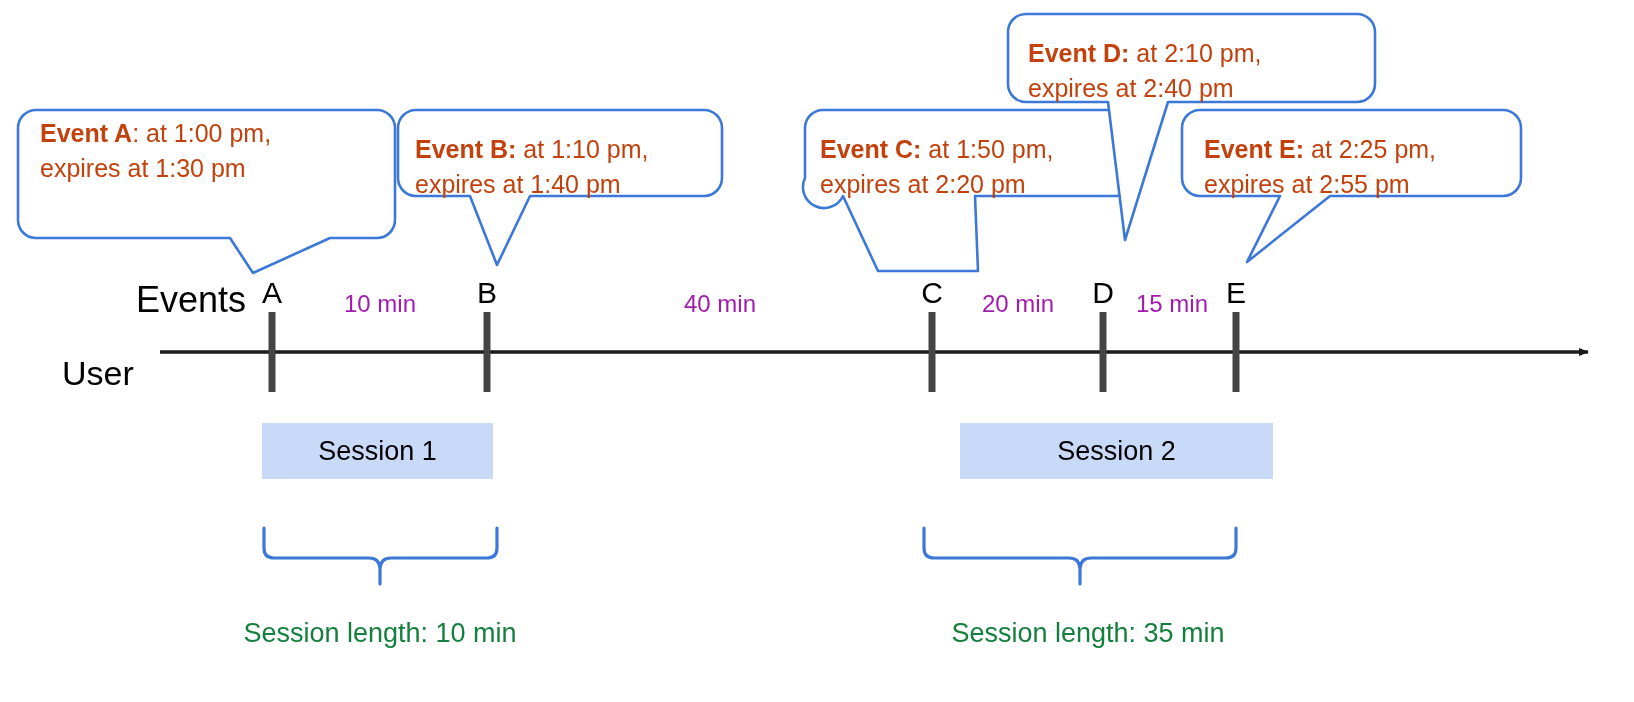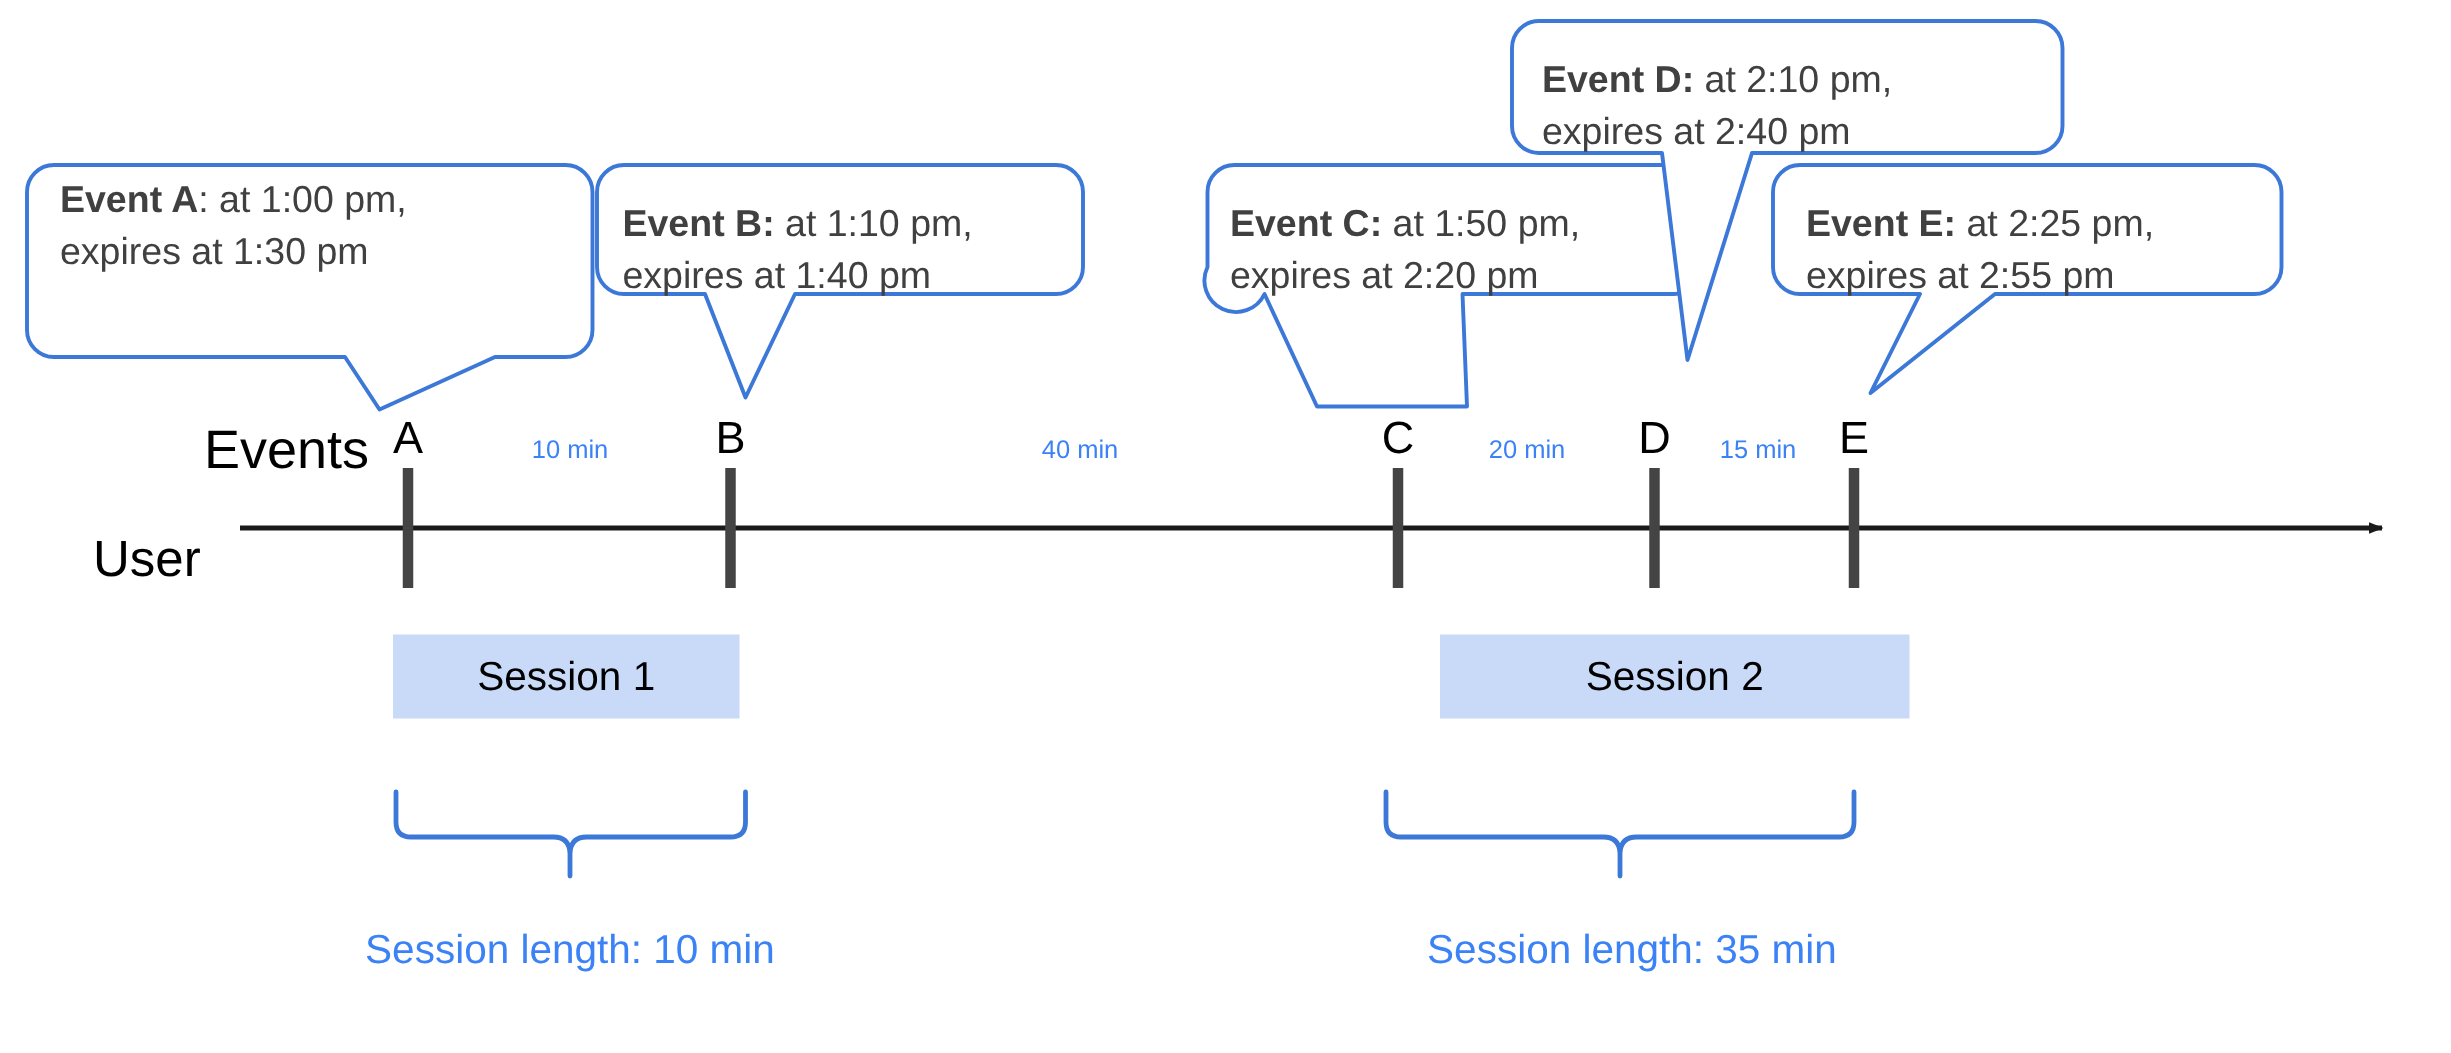--- a/index.html
+++ b/index.html
@@ -29,21 +29,21 @@
     position: absolute;
     left: 0;
     top: 0;
     width: 1634px;
     height: 702px;
   }
   .callout-text {
     position: absolute;
     font-size: 25px;
     line-height: 35px;
-    color: #404040;
+    color: #c2410c;
     white-space: nowrap;
   }
   .callout-text .ev-name {
     font-weight: bold;
   }
   .axis-label {
     position: absolute;
     font-size: 34px;
     color: #000000;
     white-space: nowrap;
@@ -57,38 +57,38 @@
   }
   .marker-label {
     position: absolute;
     font-size: 30px;
     color: #000000;
     white-space: nowrap;
     text-align: center;
   }
   .interval-label {
     position: absolute;
-    font-size: 17px;
-    color: #3b82f6;
+    font-size: 24px;
+    color: #a21caf;
     white-space: nowrap;
     text-align: center;
   }
   .session-box {
     position: absolute;
     background: #c9daf8;
     display: flex;
     align-items: center;
     justify-content: center;
     font-size: 27px;
     color: #000000;
   }
   .session-length-label {
     position: absolute;
     font-size: 27px;
-    color: #3b82f6;
+    color: #15803d;
     white-space: nowrap;
     text-align: center;
   }
 </style>
 </head>
 <body>
 
 <div id="canvas">
 
   <svg id="diagram-svg" viewBox="0 0 1634 702">

